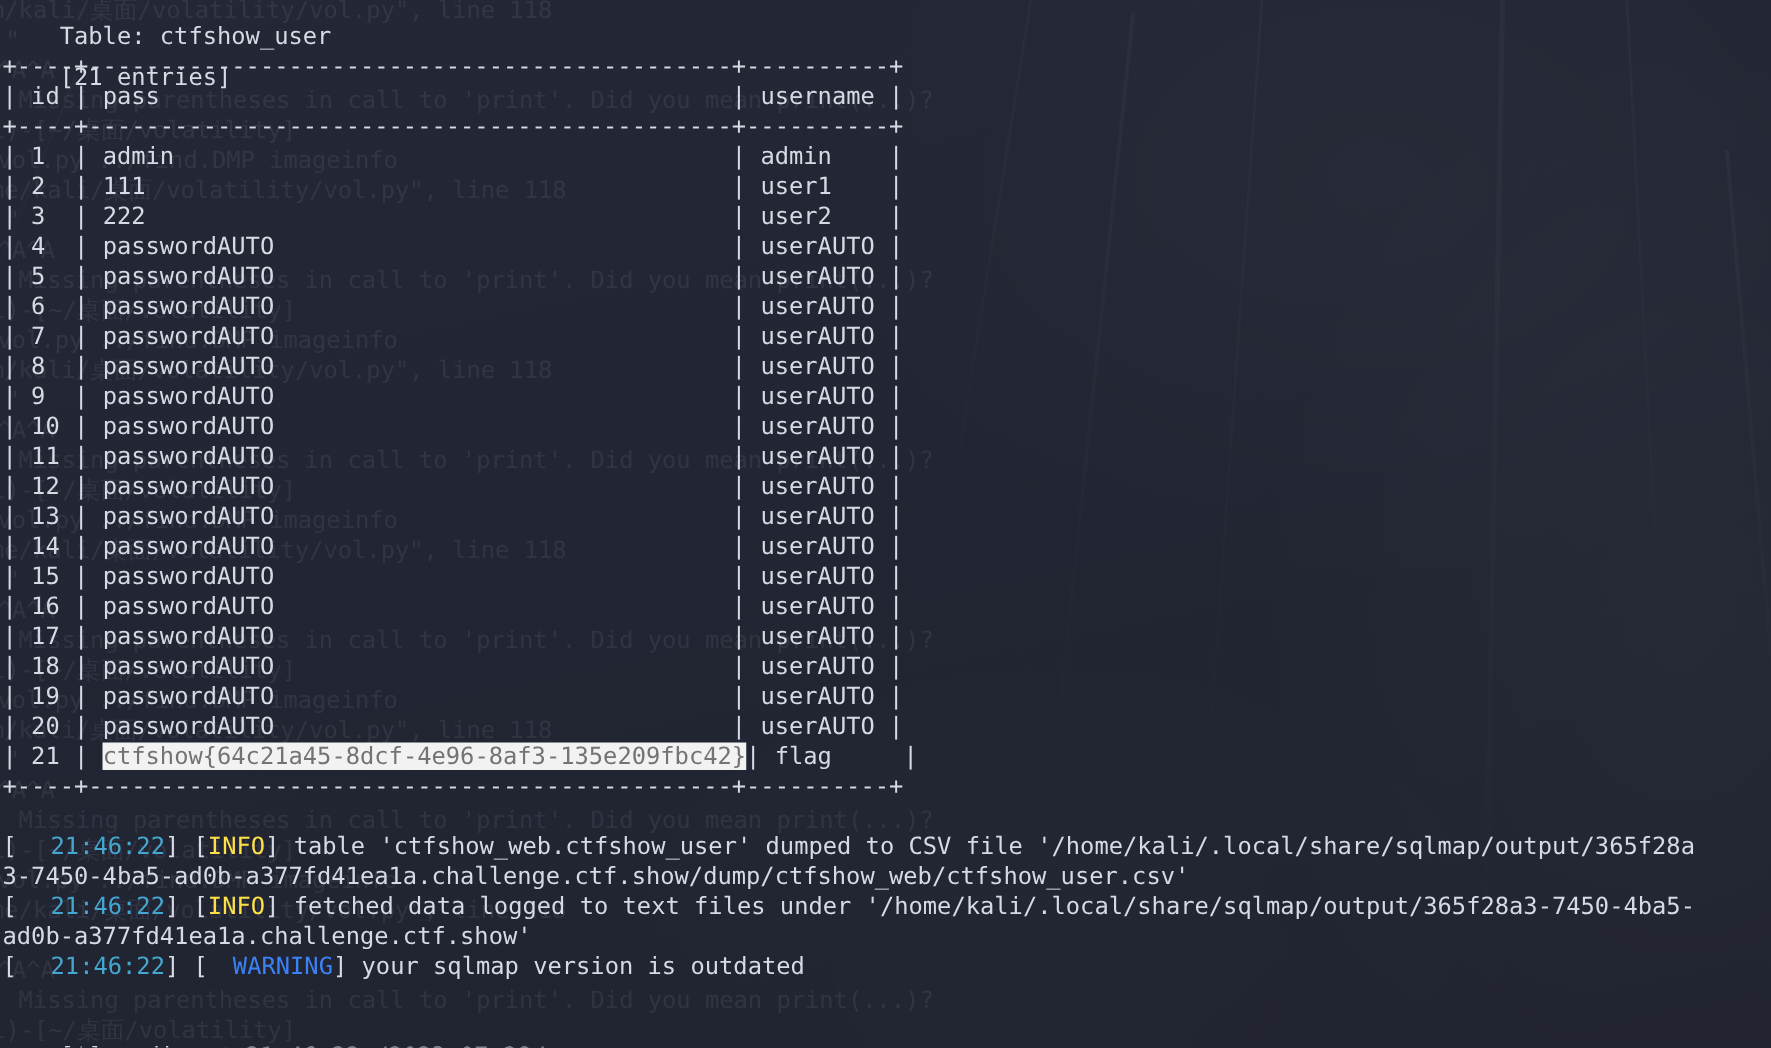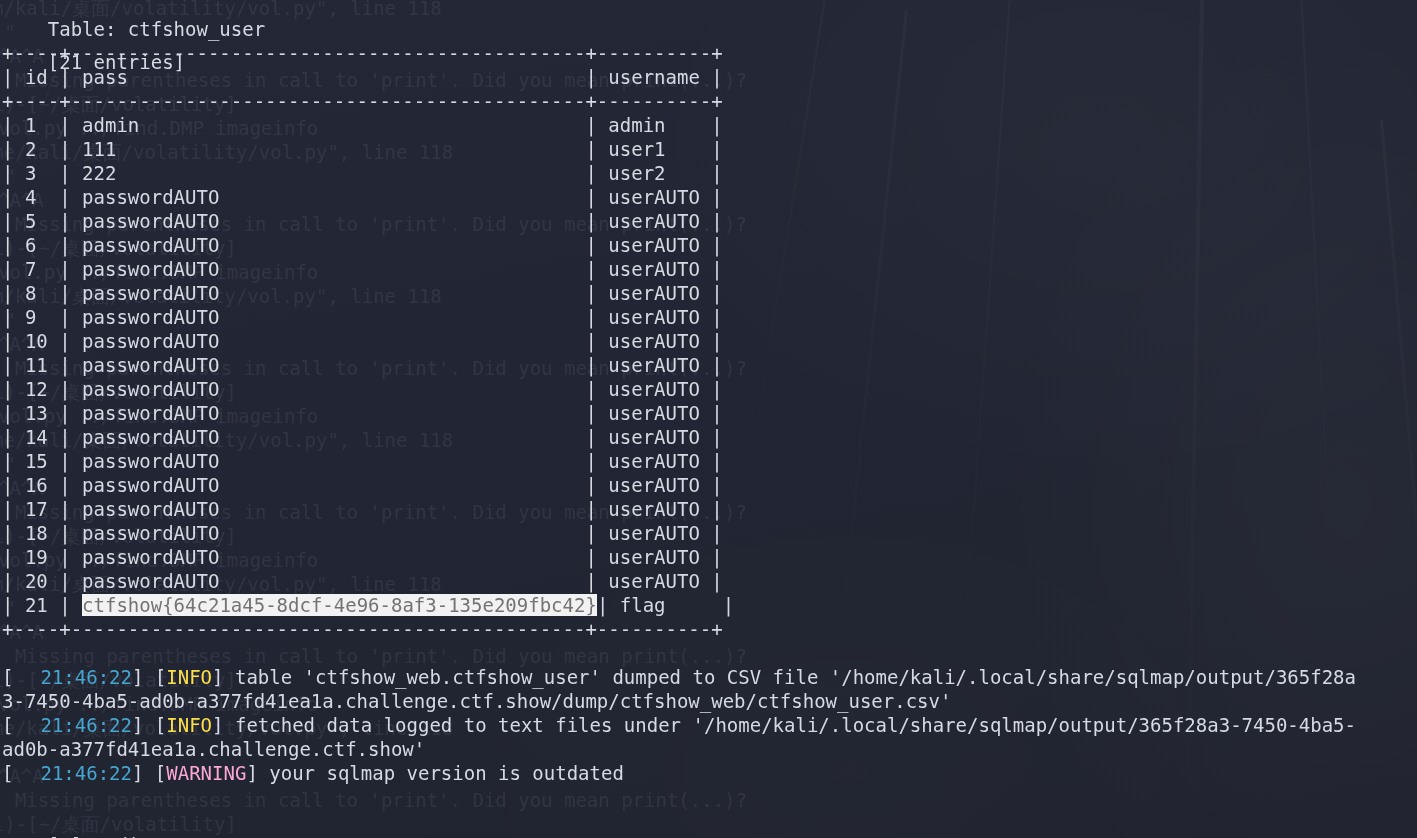--- a/index.html
+++ b/index.html
@@ -58,21 +58,21 @@
     color: #d6dae4;
     white-space: pre;
     padding-left: 2px;
   }
   #terminal .ln {
     height: 24px;
     white-space: pre;
   }
   .ts      { color: #45a6cf; margin-left: 27px; }
   .info    { color: #fde047; }
-  .warning { color: #f9a8d4; }
+  .warning { color: #3b82f6; margin-left: 20px; }
   .sel {
     background: #f2f2f2;
     color: #737373;
   }
 </style>
 </head>
 <body>
 
 <div id="wallpaper">
   <div class="streak" style="left:830px;top:-40px;width:2px;height:520px;transform:rotate(9deg);"></div>

